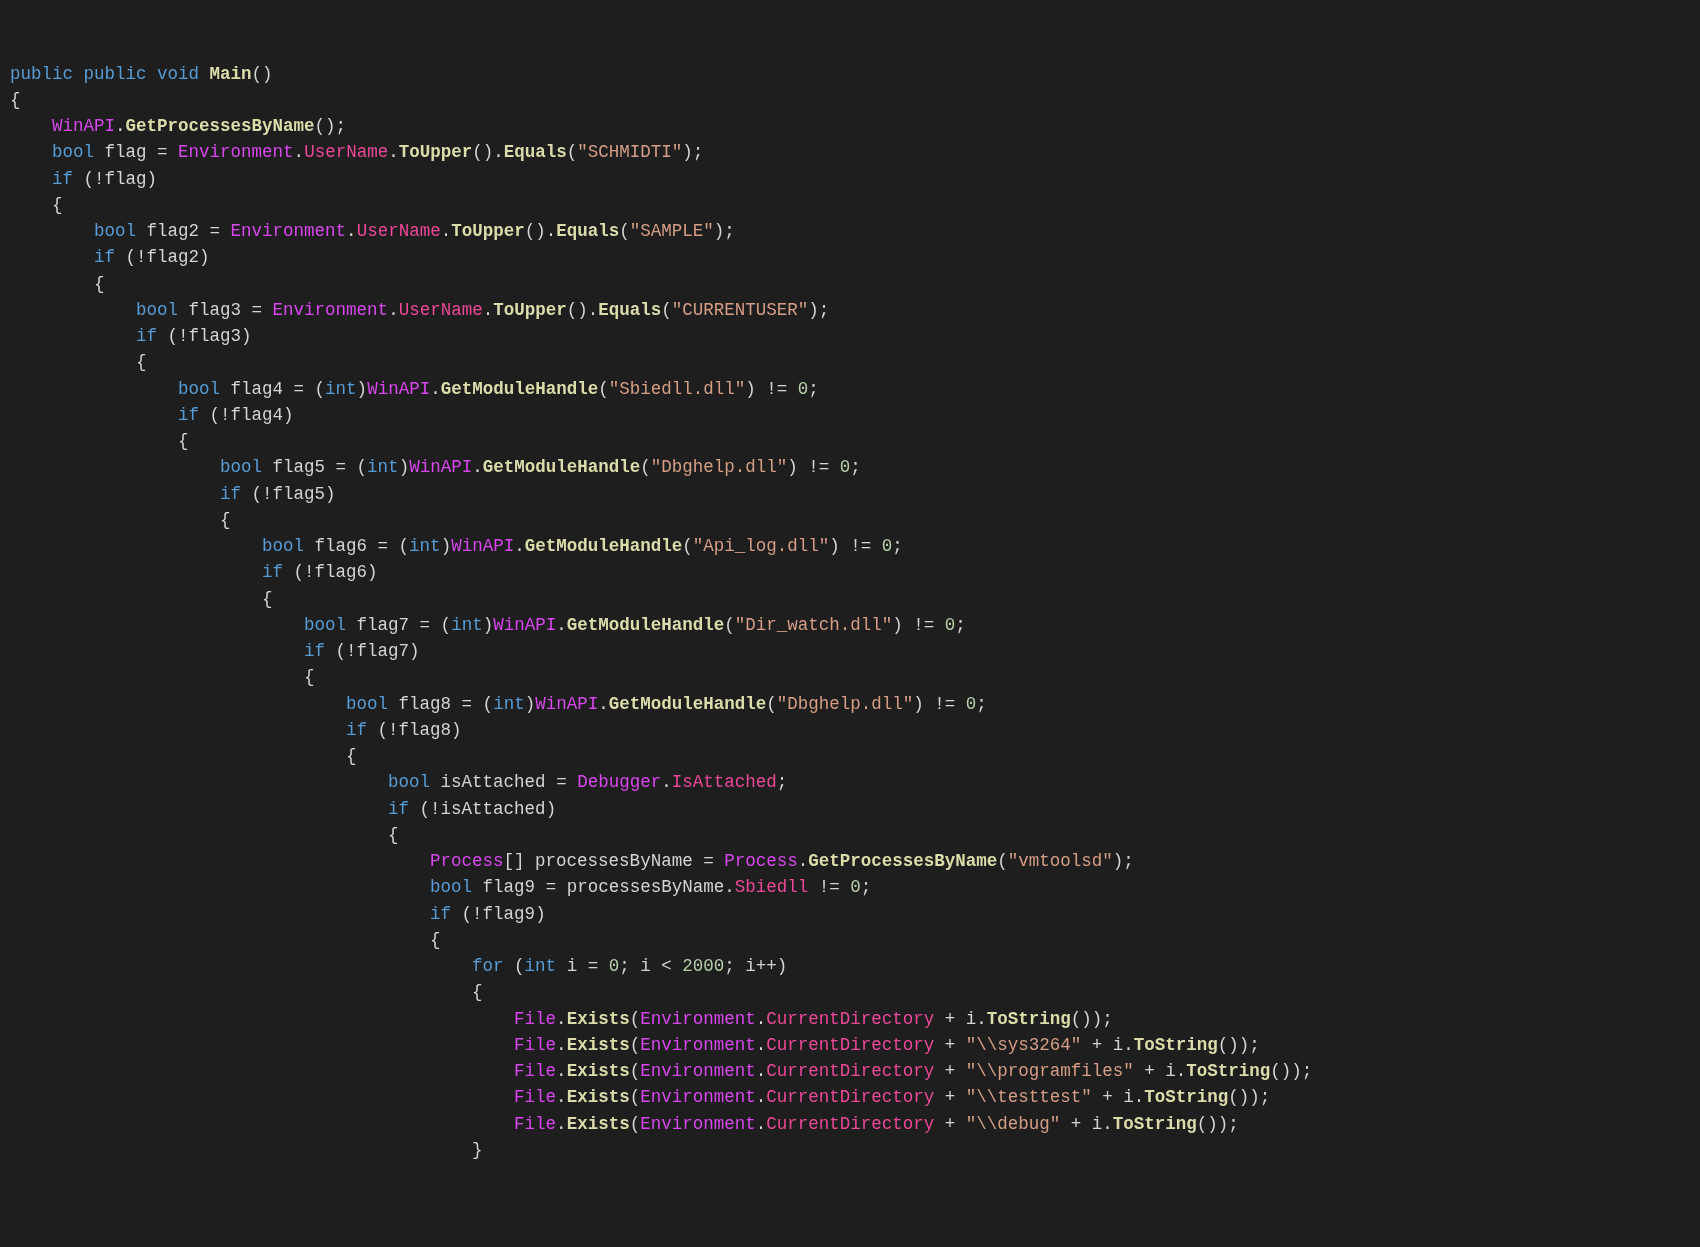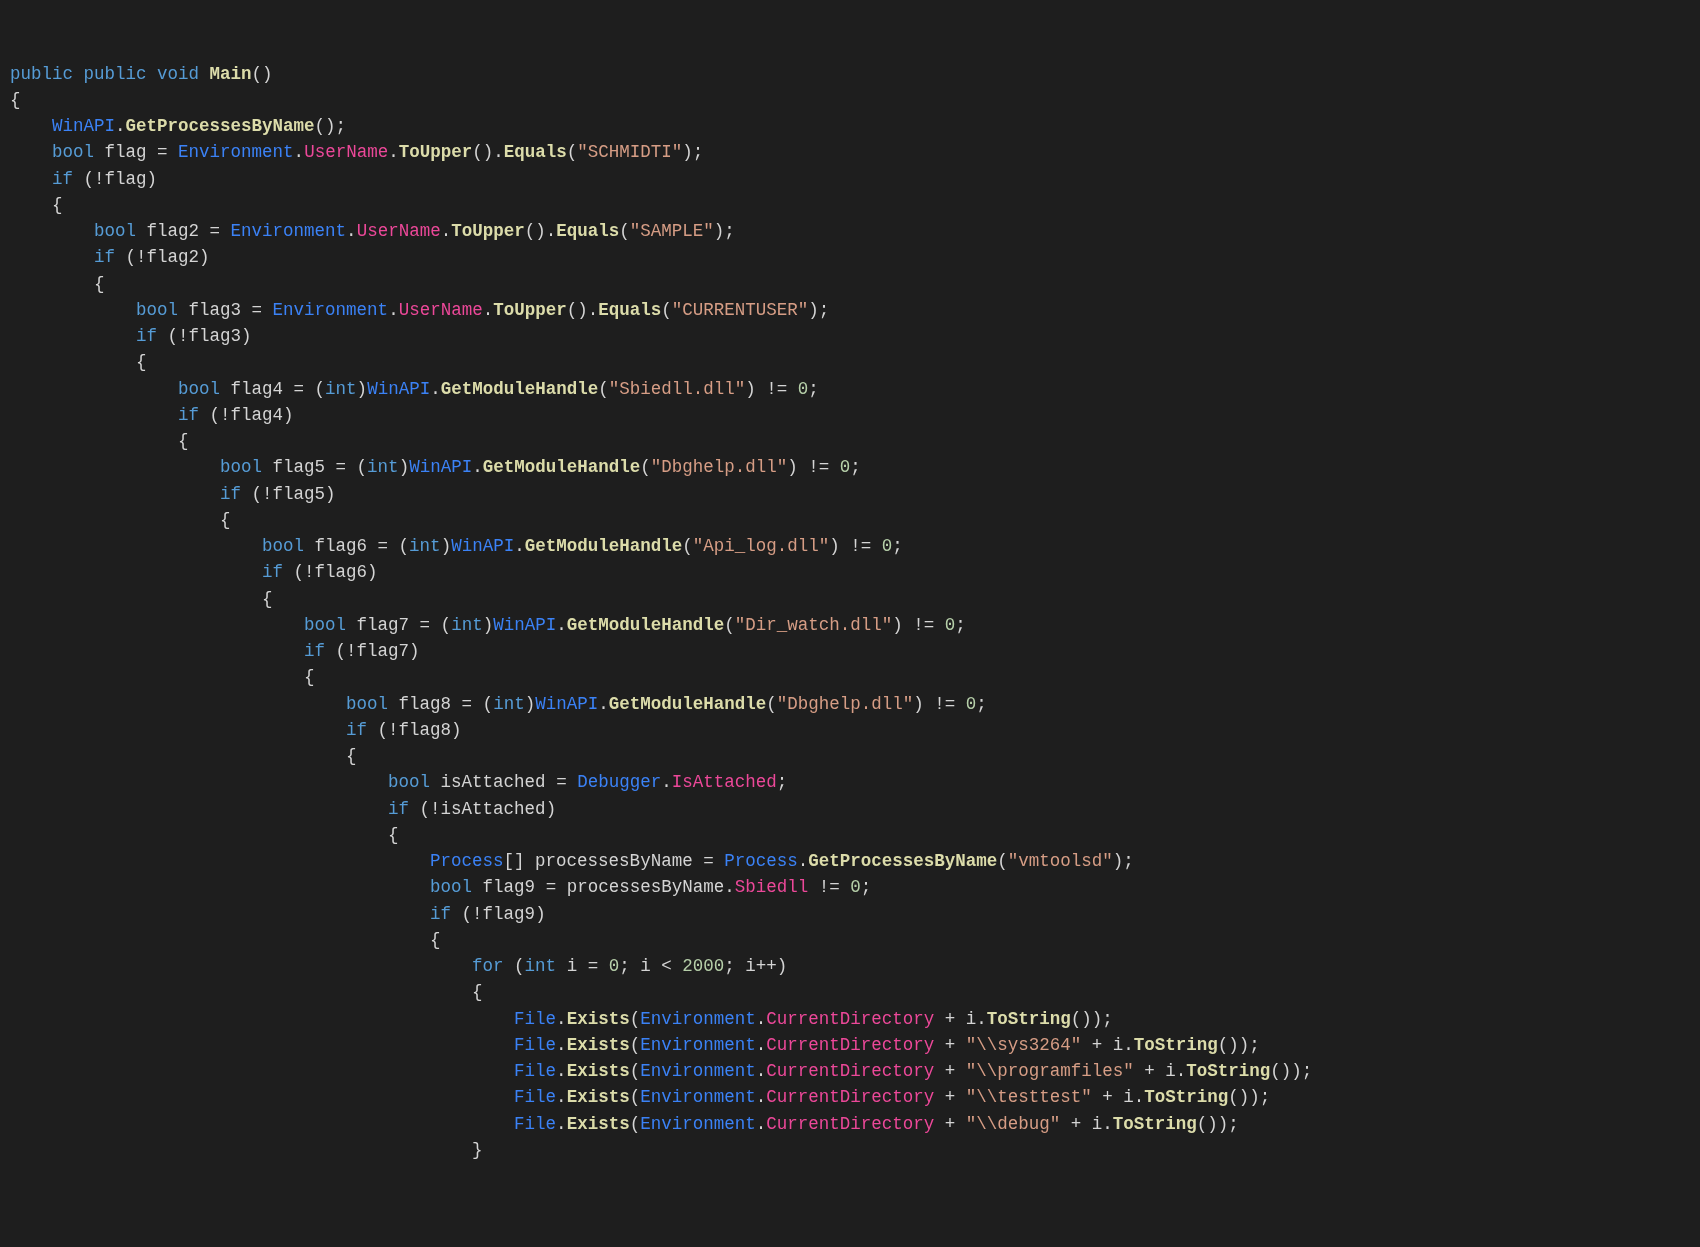--- a/index.html
+++ b/index.html
@@ -7,21 +7,21 @@
     padding: 8px 10px;
     background: #1e1e1e;
     font-family: Consolas, "Courier New", monospace;
     font-size: 17.5px;
     line-height: 1.5;
     color: #d4d4d4;
     white-space: pre;
     overflow: auto;
   }
   .kw   { color: #569cd6; }          
-  .type { color: #3b82f6; }          
+  .type { color: #d946ef; }          
   .meth { color: #dcdcaa; font-weight: bold; }          
   .str  { color: #d69d85; }          
   .num  { color: #b5cea8; }          
   .prop { color: #ec4899; }          
   .vari { color: #d4d4d4; }
 </style>
 </head>
 <body>
 
 <div><span><span class="kw">public</span> <span class="kw">public</span> <span class="kw">void</span> <span class="meth">Main</span>()</span>

